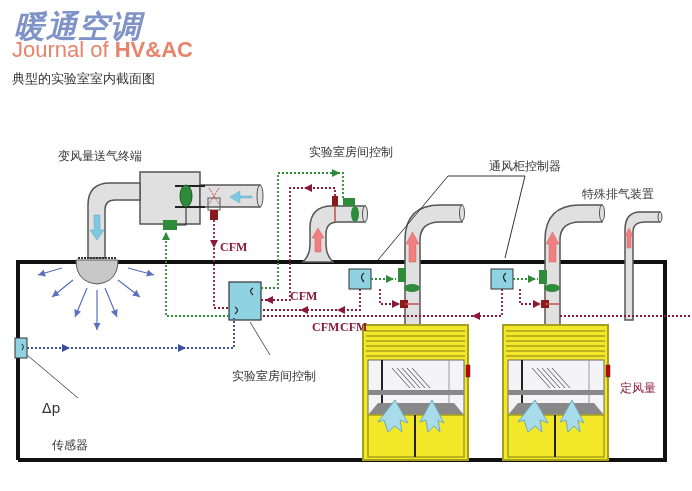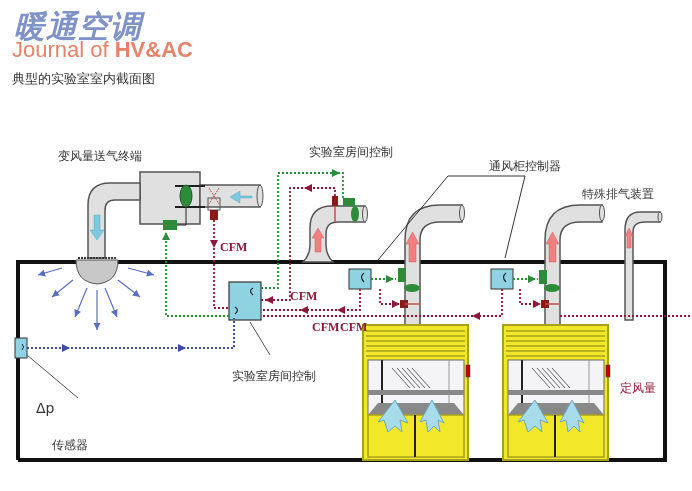--- a/index.html
+++ b/index.html
@@ -224,20 +224,20 @@
   </g>
   <path d="M528,432 L524,420 L518,422 L535,400 L548,423 L540,420 L542,432 L535,426 z" fill="#a8dcea" stroke="#6aaac0" stroke-width="1"></path>
   <path d="M568,432 L566,420 L560,422 L572,400 L584,423 L578,420 L580,432 L574,426 z" fill="#a8dcea" stroke="#6aaac0" stroke-width="1"></path>
 </svg>
 
 <div class="lbl" style="left:58px; top:148px;">变风量送气终端</div>
 <div class="lbl" style="left:309px; top:144px;">实验室房间控制</div>
 <div class="lbl" style="left:447px; top:158px;margin-left:42px;">通风柜控制器</div>
 <div class="lbl" style="left:576px; top:186px;margin-left:6px;">特殊排气装置</div>
 <div class="lbl" style="left:232px; top:368px;">实验室房间控制</div>
-<div class="lbl" style="left:36px; top:400px; font-size:14px;">Δp</div>
+<div class="lbl" style="left:42px; top:400px; font-size:14px;">Δp</div>
 <div class="lbl" style="left:52px; top:437px;">传感器</div>
 <div class="lbl red" style="left:620px; top:333px;margin-top:47px;">定风量</div>
 
 <div class="cfm" style="left:220px; top:240px;">CFM</div>
 <div class="cfm" style="left:290px; top:289px;">CFM</div>
 <div class="cfm" style="left:312px; top:320px;">CFM</div>
 <div class="cfm" style="left:340px; top:320px;">CFM</div>
 
 </body></html>

